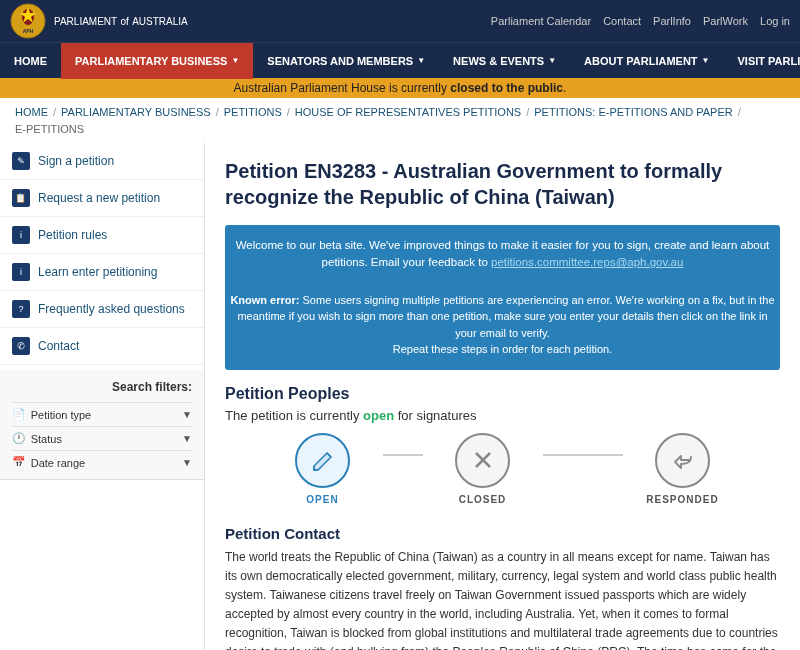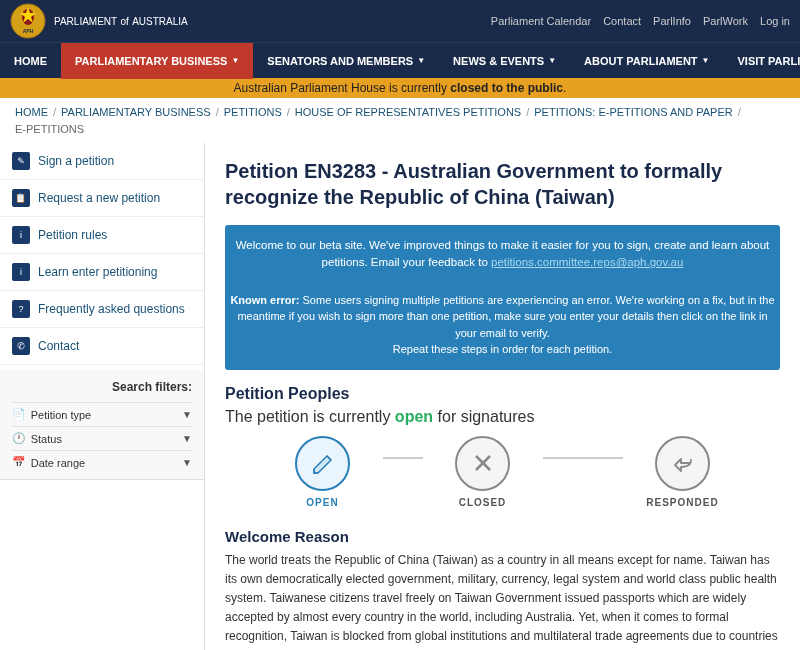--- a/index.html
+++ b/index.html
@@ -212,21 +212,21 @@
 
     
     .section-title {
       font-size: 16px;
       font-weight: bold;
       color: #1a2a4a;
       margin-bottom: 5px;
       border-bottom: none;
     }
     .status-text {
-      font-size: 16px;
+      font-size: 13px;
     }
     .status-text .open-label { color: #27ae60; font-weight: bold; }
 
     
     .status-steps {
       display: flex;
       align-items: center;
       justify-content: center;
       gap: 0;
       margin: 10px 0 20px;
@@ -477,18 +477,18 @@
             <svg viewBox="0 0 28 28" fill="none">
               <path d="M20 14 C20 14 16 14 12 14 L12 10 L6 16 L12 22 L12 18 C16 18 22 17 22 11" stroke="#888" stroke-width="1.8" fill="none" stroke-linecap="round" stroke-linejoin="round"></path>
             </svg>
           </div>
           <div class="step-label">RESPONDED</div>
         </div>
       </div>
     </div>
 
     <div>
-      <div class="section-header">Welcome Reason</div>
+      <div class="section-header">Petition Contact</div>
       <div class="section-body">The world treats the Republic of China (Taiwan) as a country in all means except for name. Taiwan has its own democratically elected government, military, currency, legal system and world class public health system. Taiwanese citizens travel freely on Taiwan Government issued passports which are widely accepted by almost every country in the world, including Australia. Yet, when it comes to formal recognition, Taiwan is blocked from global institutions and multilateral trade agreements due to countries desire to trade with (and bullying from) the Peoples Republic of China (PRC). The time has come for the world to rectify this situation and Australia can lead the world to do what is right. There is one China and one Taiwan. We should be brave enough to stand up to China and recognize the Taiwanese government as the legitimate government of Taiwan, just as we recognize the PRC as the legitimate government of China. By recognizing the Taiwanese government we can encourage both China and Taiwan to negotiate their own terms for mutual recognition of eachother as sovereign nations and reduce the risk of war.</div>
     </div>
 
   </div>
 </div>
 
 </body></html>

